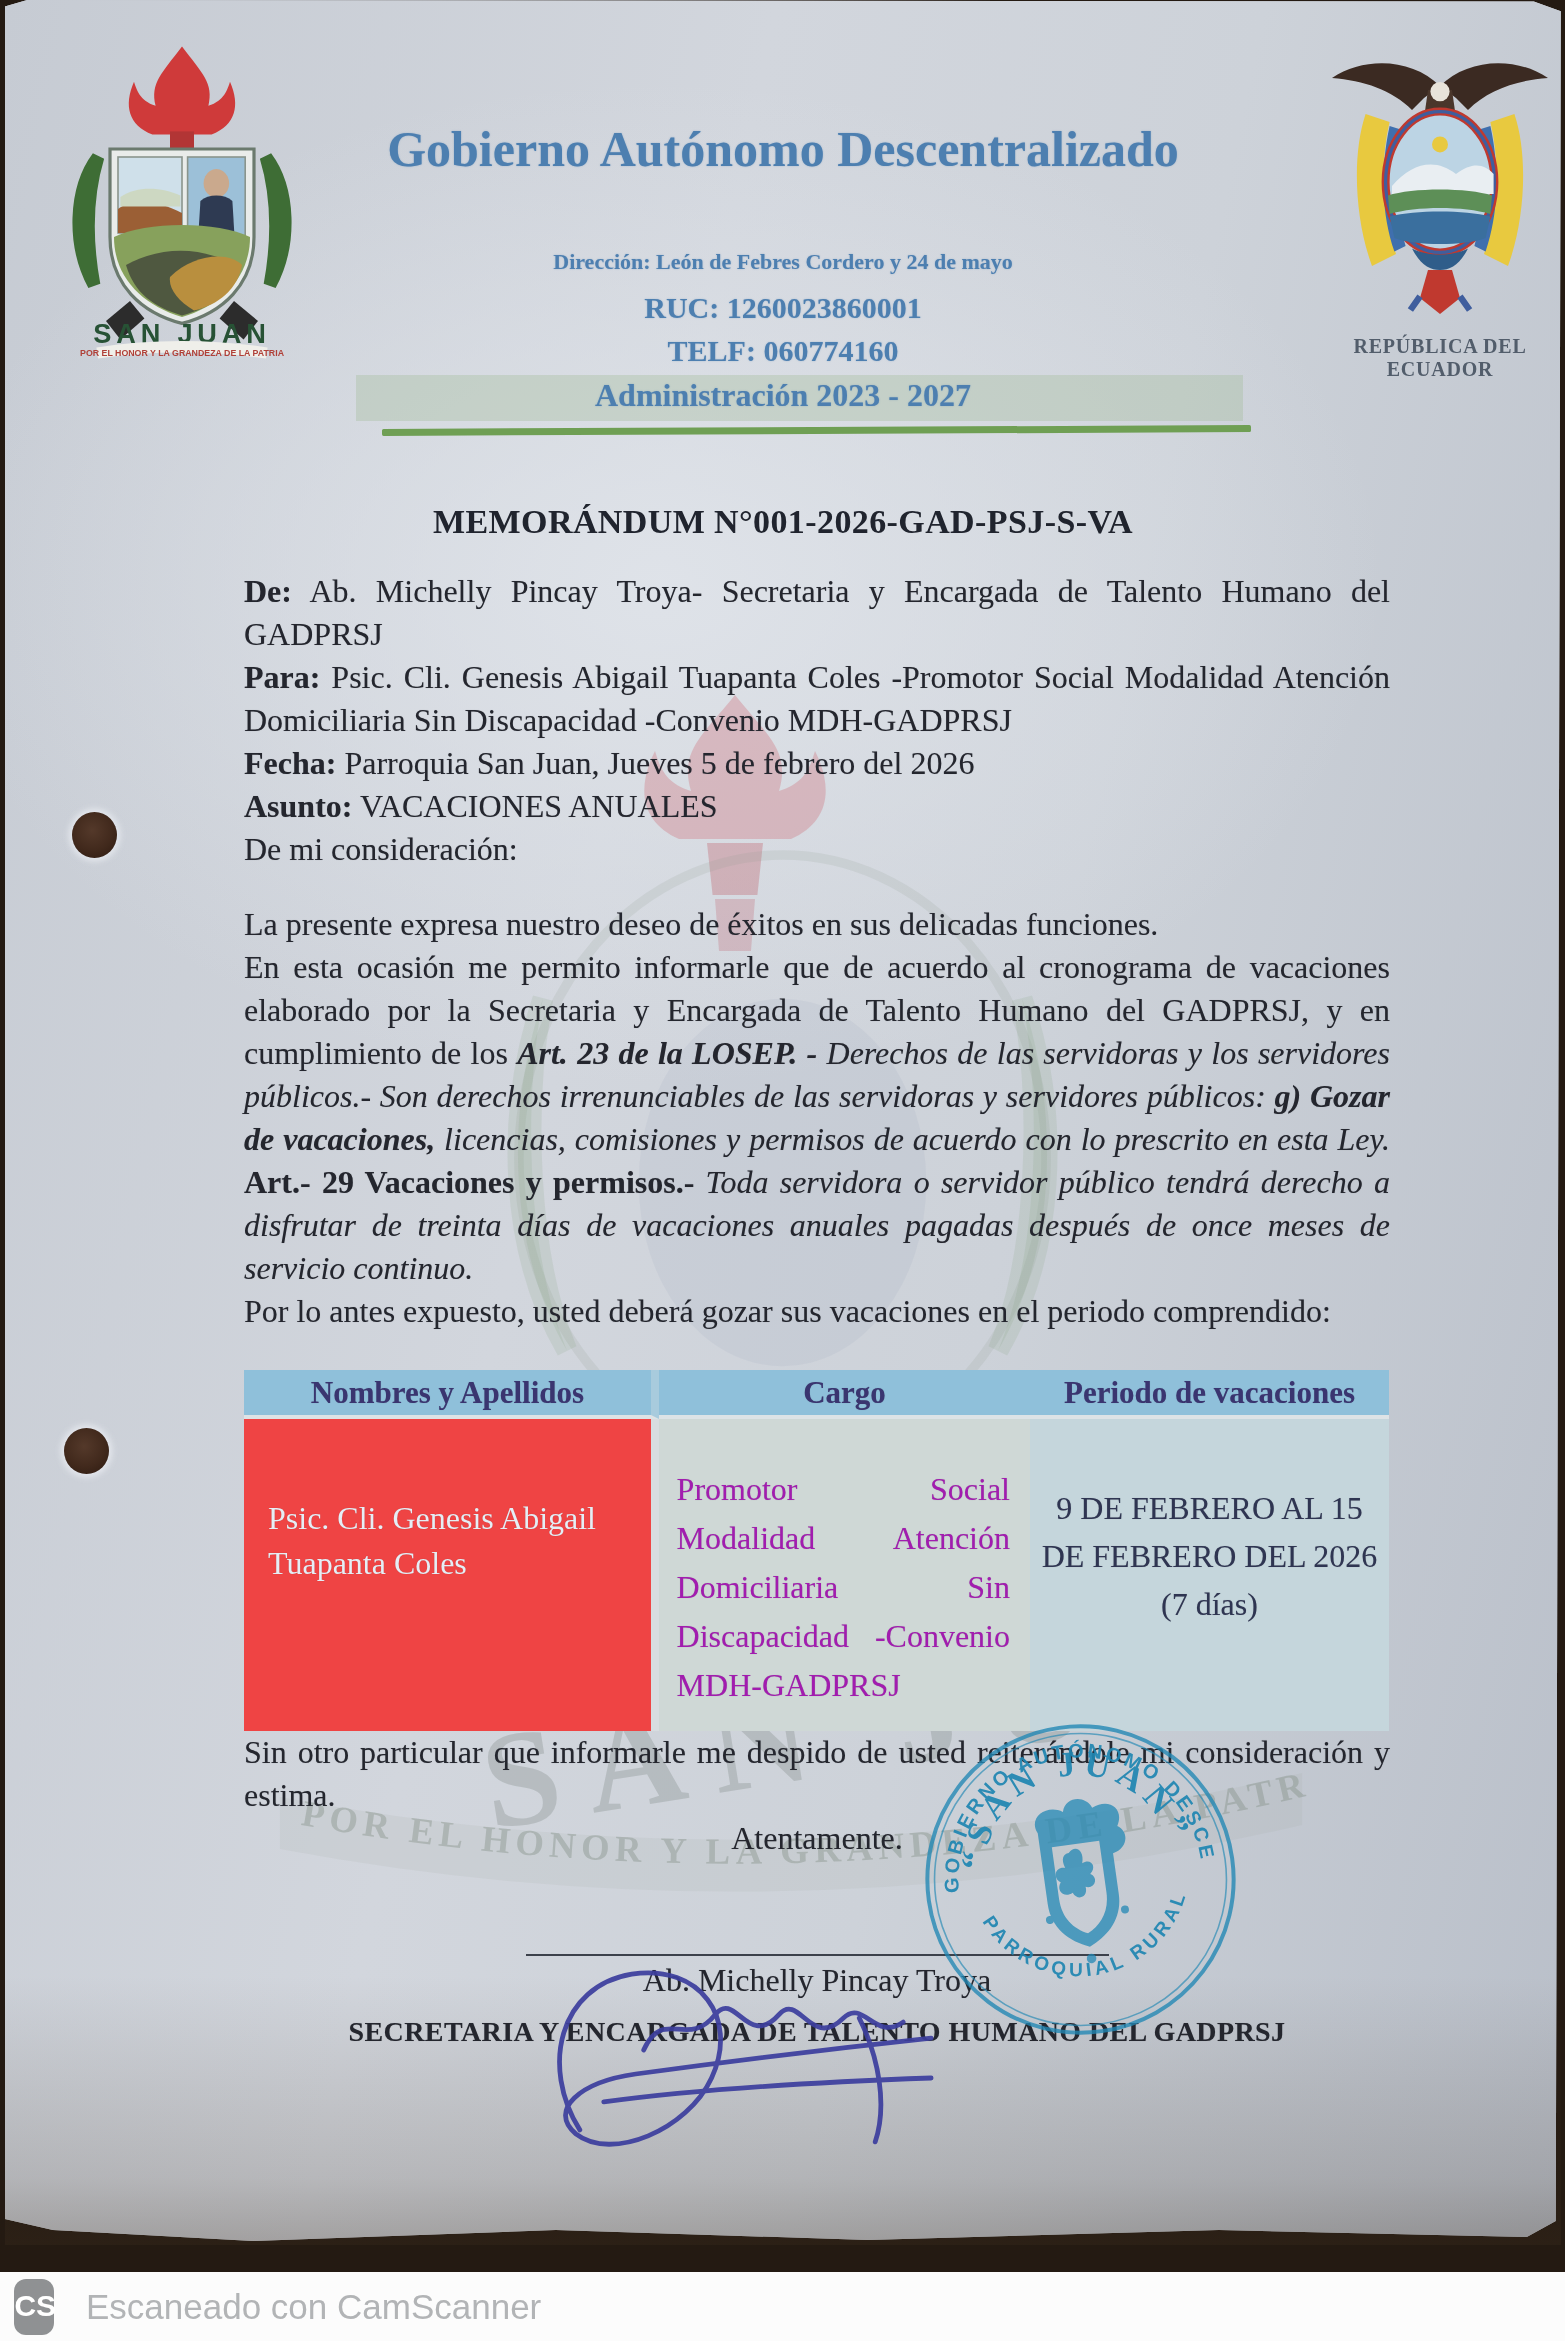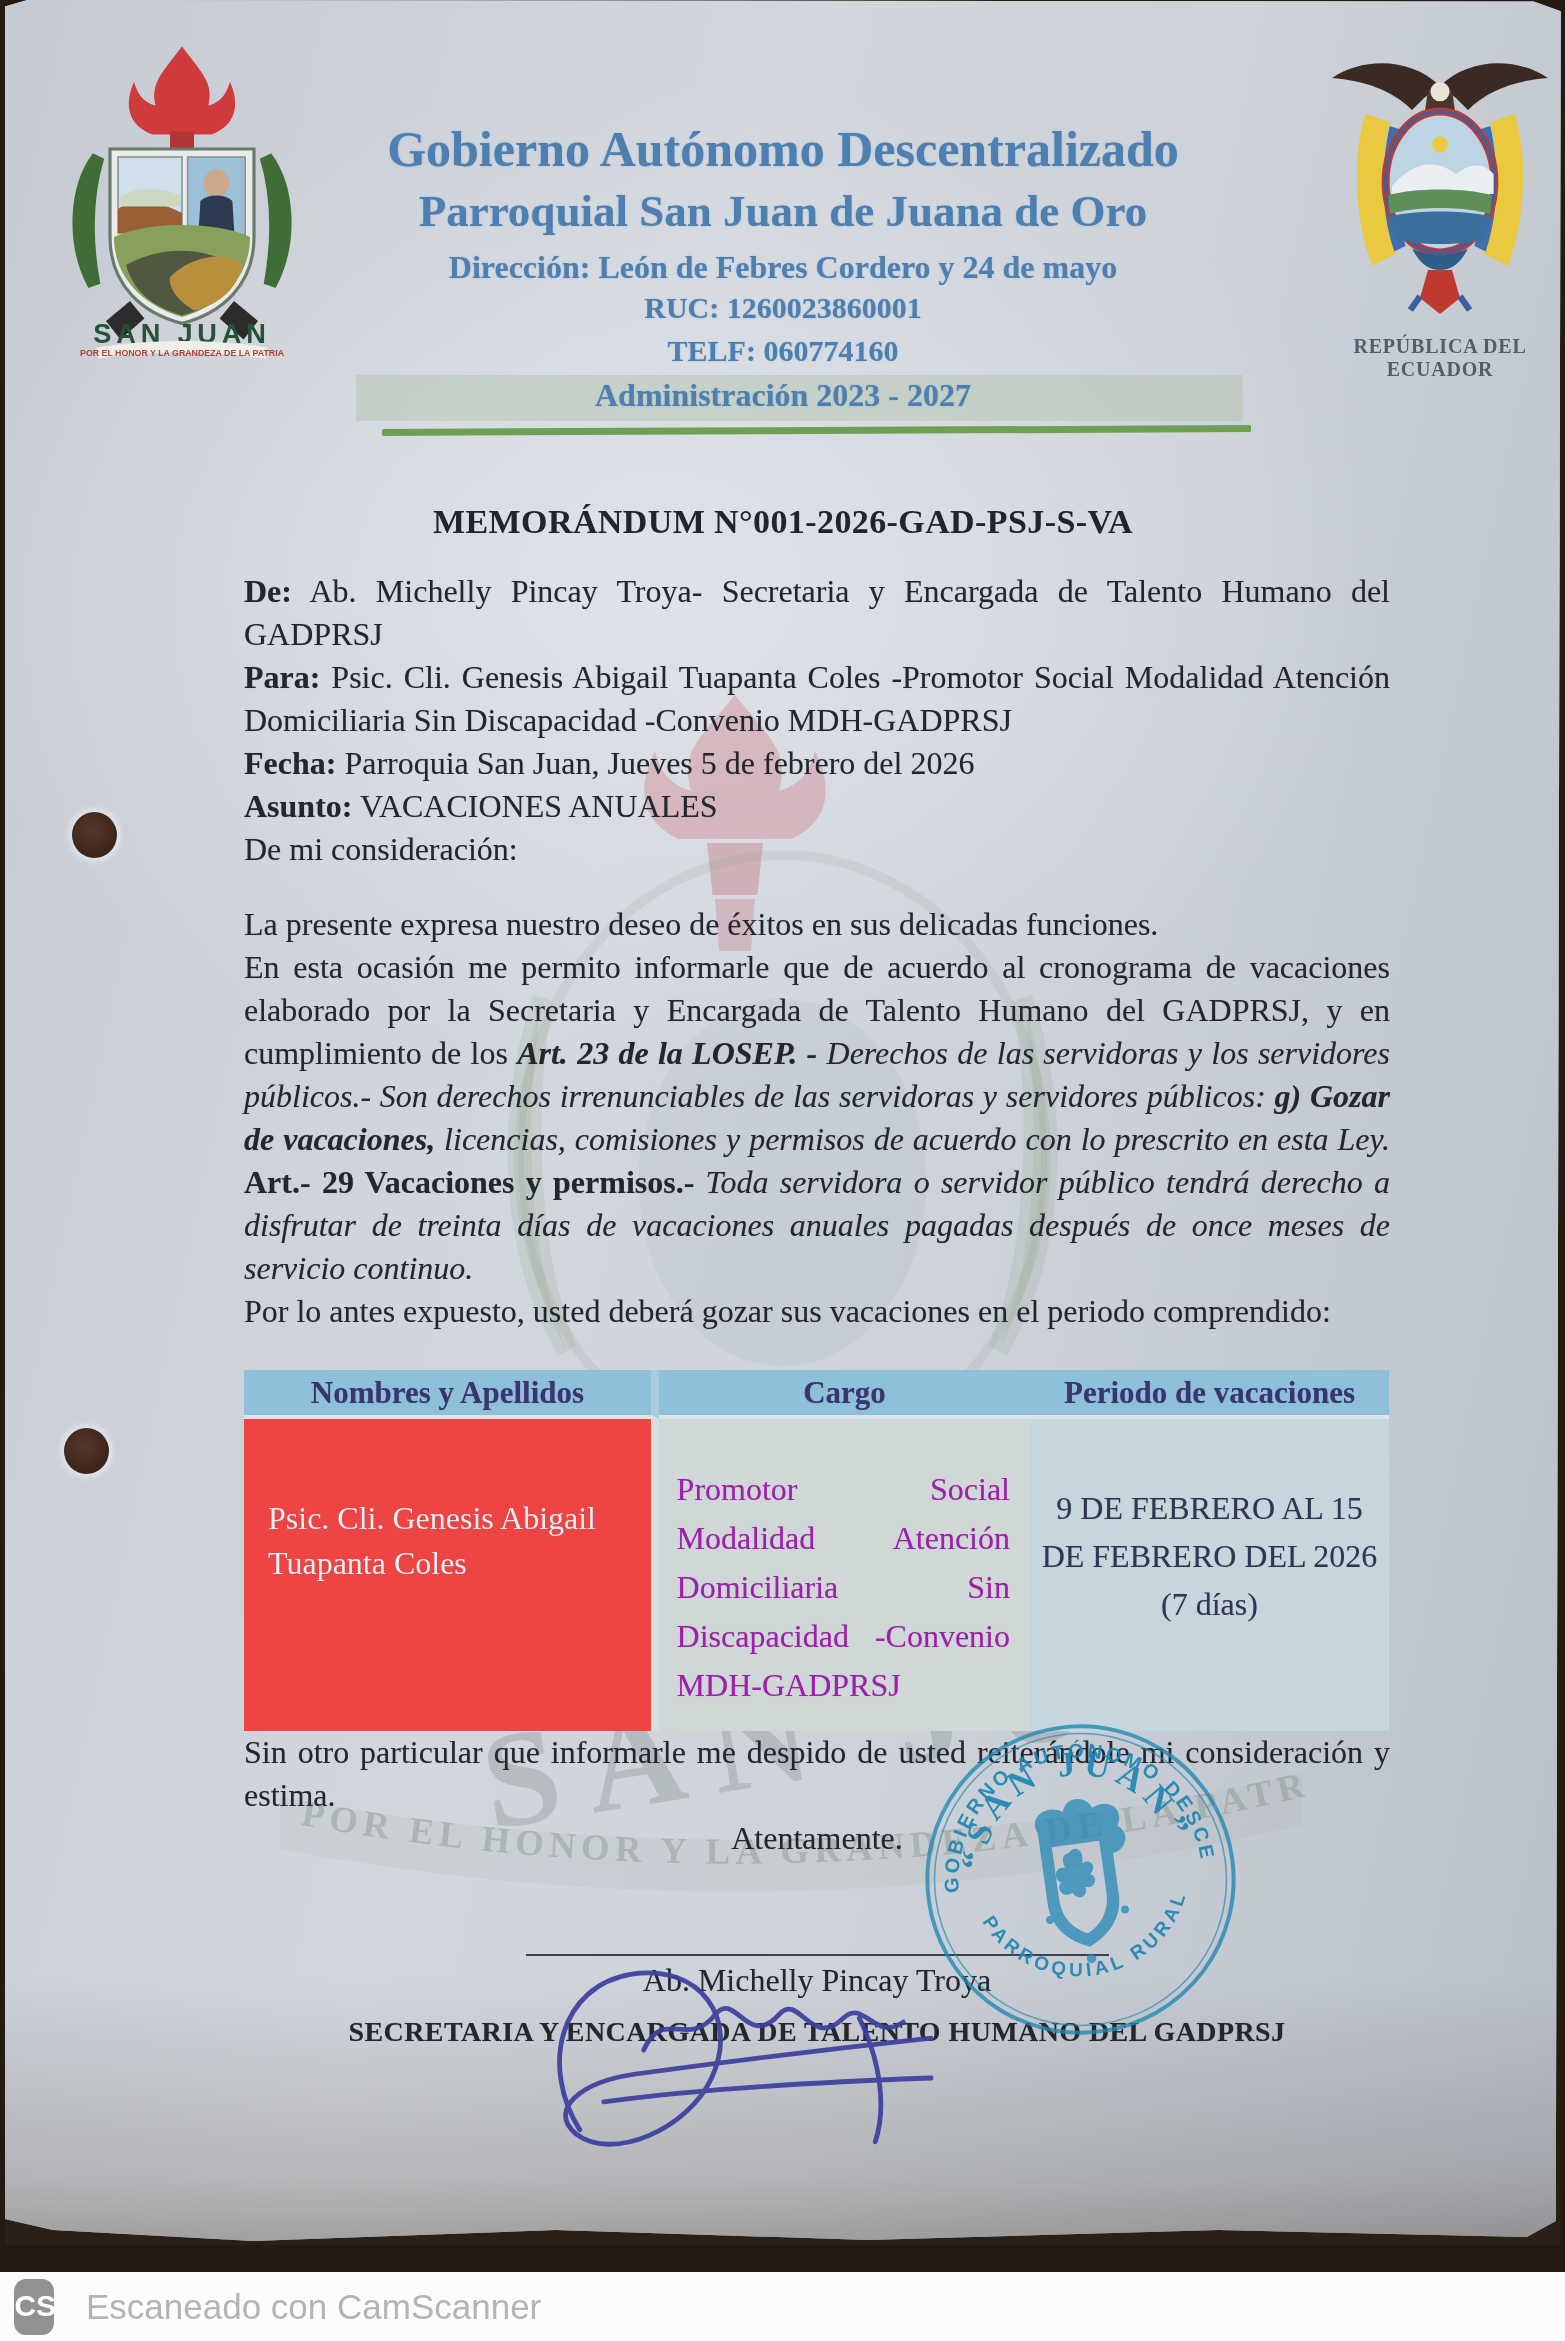--- a/index.html
+++ b/index.html
@@ -33,21 +33,21 @@
     font-family:"Liberation Serif",serif;white-space:nowrap;
   }
   .wm-circle{left:343px;top:839px;}
   .wm-flame{left:615px;top:687px;}
   .wm-ribbon{left:264px;top:1749px;}
   
   .hdr-line{position:absolute;left:240px;width:1086px;text-align:center;z-index:3;
     color:#4d7fb0;font-weight:bold;text-shadow:0 0 1.6px rgba(77,127,176,.45);}
   .h1{top:120px;font-size:50px;}
   .h2{top:185px;font-size:45px;}
-  .h3{top:249px;font-size:32px;}
+  .h3{top:249px;font-size:22px;}
   .h4{top:291px;font-size:30px;}
   .h5{top:334px;font-size:30px;}
   .admin-band{position:absolute;left:356px;top:375px;width:887px;height:46px;z-index:2;
     background:rgba(165,190,158,.38);}
   .h6{top:377px;font-size:32px;}
   .green-rule{position:absolute;left:382px;top:427px;width:869px;height:7.2px;z-index:3;
     background:#6f9f54;transform:rotate(-.25deg);border-radius:1.6px;}
   .crest{position:absolute;z-index:3;}
   .crest-left{left:50px;top:37px;}
   .crest-right{left:1316px;top:42px;}
@@ -178,21 +178,20 @@
       <path d="M90 192 C 120 182 190 182 220 192 L 218 215 C 185 205 125 205 92 215 Z" fill="#5d8f57"></path>
       <path d="M92 218 C 125 210 185 210 218 218 L 212 245 C 185 255 125 255 98 245 Z" fill="#3a6f9e"></path>
       <path d="M120 258 C 140 268 170 268 190 258 C 180 278 168 285 155 285 C 142 285 130 278 120 258 Z" fill="#2f5d8a"></path>
       <path d="M140 285 L 170 285 L 180 320 L 155 340 L 130 320 Z" fill="#c0392f"></path>
       <path d="M130 318 L 118 335 M 180 318 L 192 335" stroke="#3f5e9e" stroke-width="8"></path>
     </svg>
   </div>
   <div class="arms-caption">REPÚBLICA DEL ECUADOR</div>
 
   <div class="hdr-line h1">Gobierno Autónomo Descentralizado</div>
-  <div class="hdr-line h2">Parroquial San Juan de Juana de Oro</div>
   <div class="hdr-line h3">Dirección: León de Febres Cordero y 24 de mayo</div>
   <div class="hdr-line h4">RUC: 1260023860001</div>
   <div class="hdr-line h5">TELF: 060774160</div>
   <div class="admin-band"></div>
   <div class="hdr-line h6">Administración 2023 - 2027</div>
   <div class="green-rule"></div>
 
   <div class="memo-title">MEMORÁNDUM N°001-2026-GAD-PSJ-S-VA</div>
 
   <div id="doc-flow">

